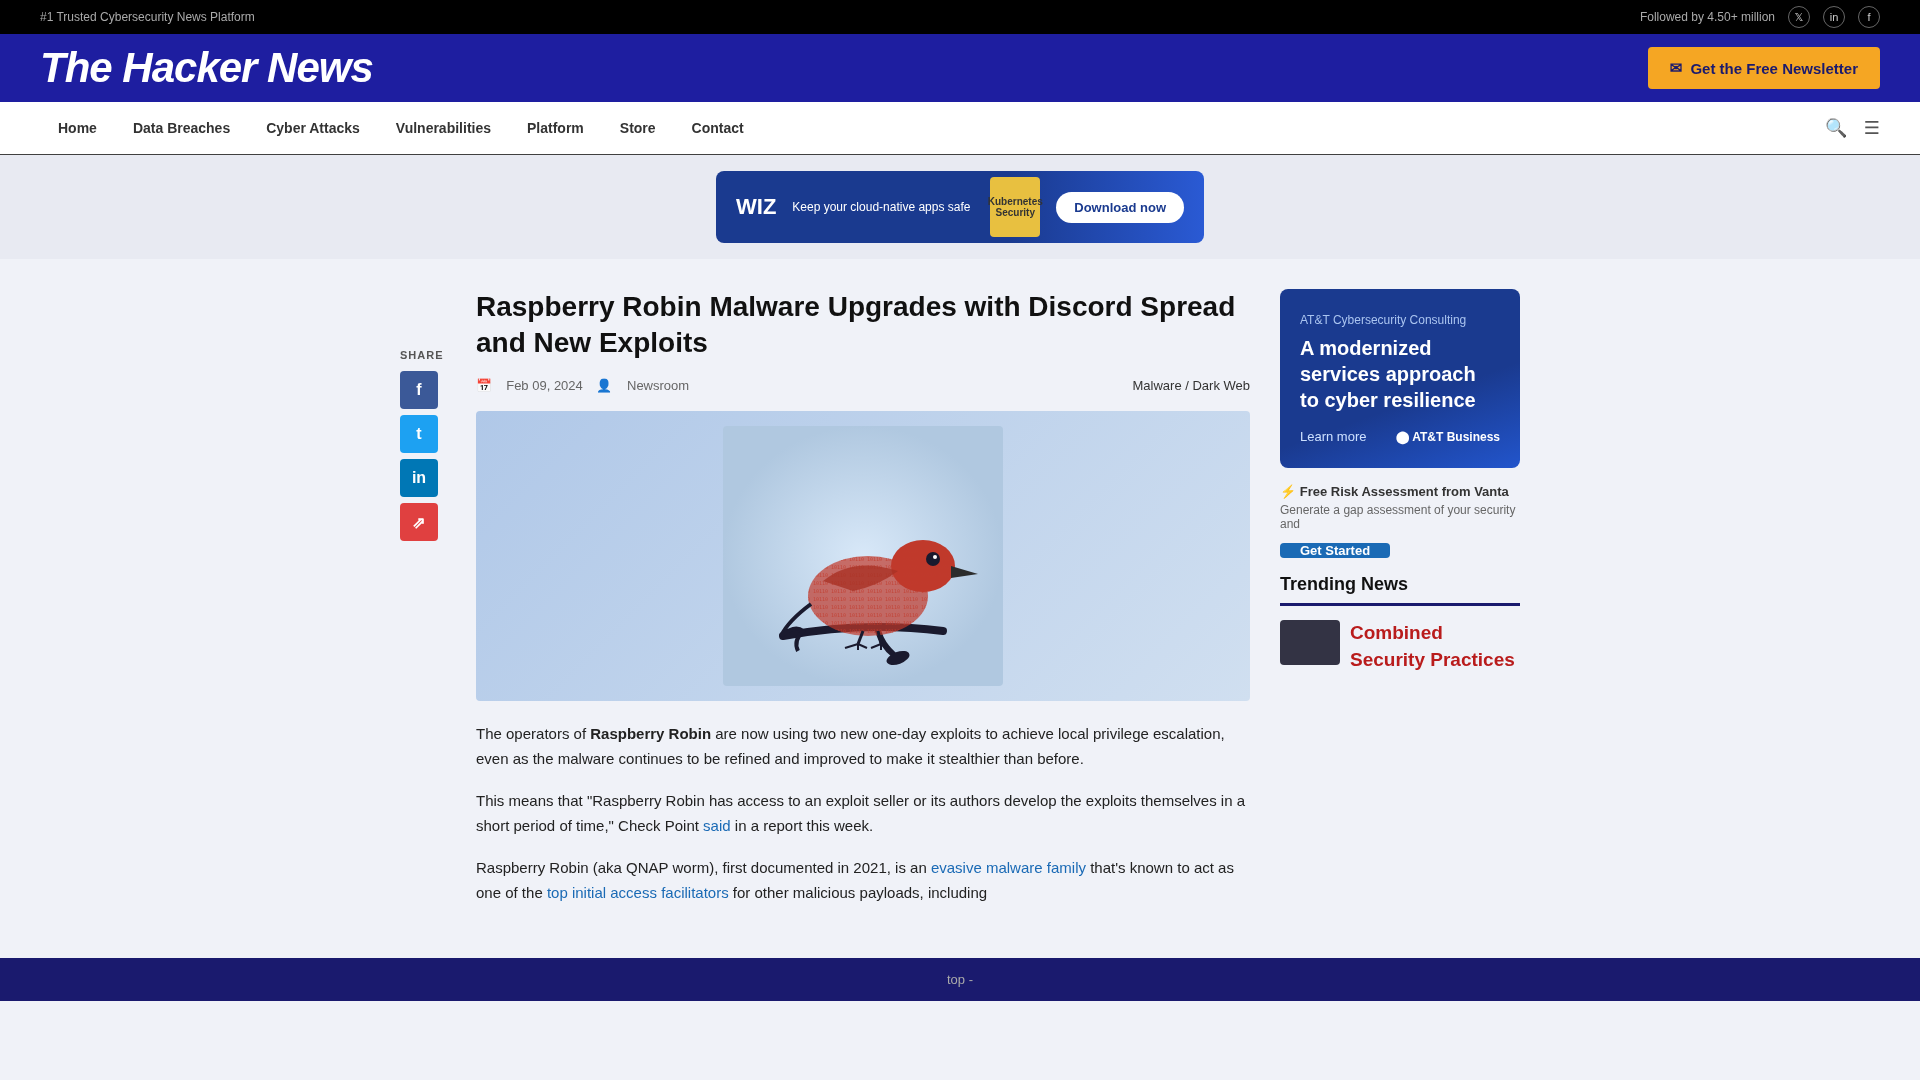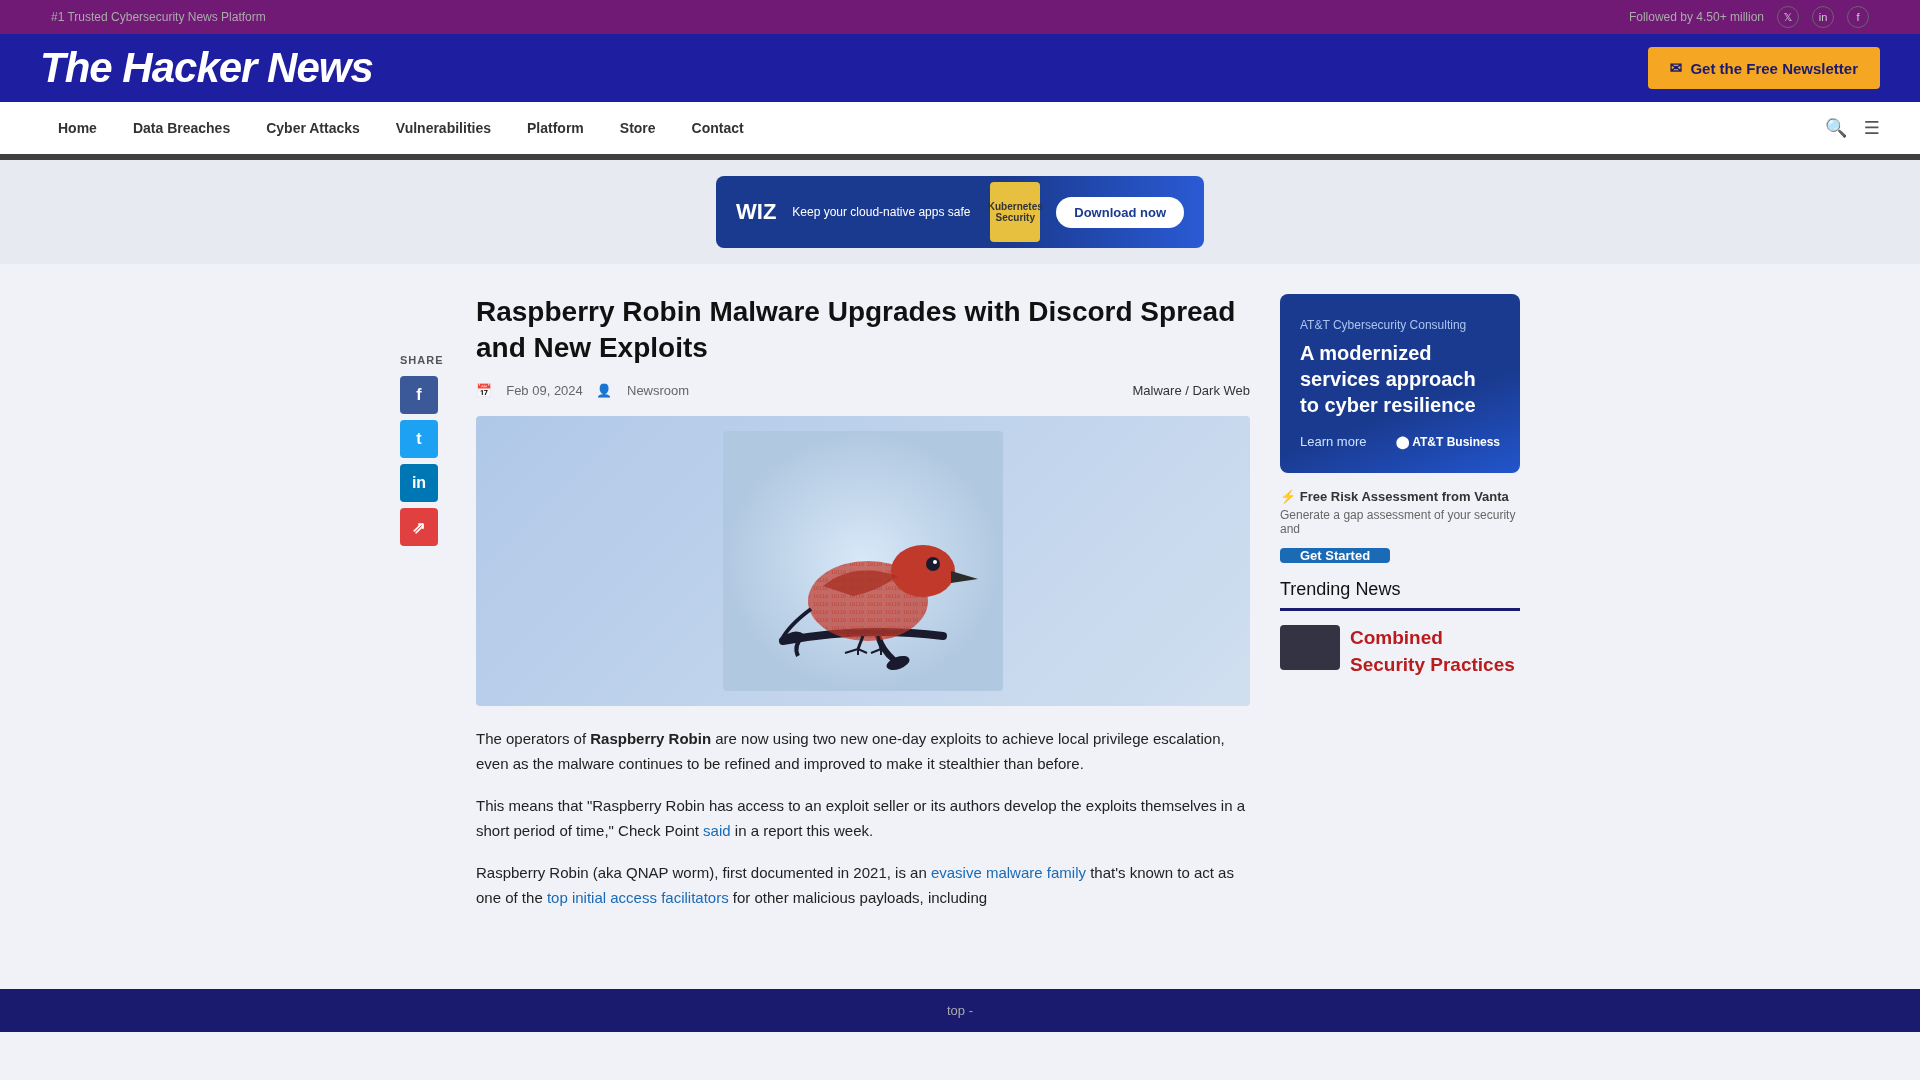--- a/index.html
+++ b/index.html
@@ -1,23 +1,23 @@
 <!DOCTYPE html>
 <html><head>
   <meta charset="utf-8">
   <style>
     * { margin: 0; padding: 0; box-sizing: border-box; }
     body { font-family: Arial, sans-serif; background: #f0f2f8; color: #333; font-size: 15px; }
 
     
     .top-bar {
-      background: #701a75;
+      background: #000000;
       color: #aaa;
       font-size: 12px;
-      padding: 6px 51px;
+      padding: 6px 40px;
       display: flex;
       justify-content: space-between;
       align-items: center;
     }
     .top-bar-right { display: flex; align-items: center; gap: 13px; }
     .social-icon {
       width: 22px; height: 22px;
       border: 1px solid #666;
       border-radius: 50%;
       display: flex; align-items: center; justify-content: center;
@@ -48,21 +48,21 @@
       font-weight: bold;
       cursor: pointer;
       display: flex;
       align-items: center;
       gap: 8px;
     }
 
     
     .nav-bar {
       background: #fff;
-      border-bottom: 6px solid #404040;
+      border-bottom: 1px solid #404040;
       padding: 0 40px;
       display: flex;
       align-items: center;
       justify-content: space-between;
     }
     .nav-links { display: flex; gap: 0; }
     .nav-link {
       padding: 18px 18px;
       color: #333;
       font-size: 14px;
@@ -239,38 +239,38 @@
       color: #fff;
       border: none;
       padding: 0 20px;
       border-radius: 4px;
       font-size: 13px;
       cursor: pointer;
       font-weight: bold;
     }
 
     .trending-section {}
-    .trending-title { font-size: 18px; font-weight: normal; color: #111; margin-bottom: 8px; }
+    .trending-title { font-size: 18px; font-weight: bold; color: #111; margin-bottom: 8px; }
     .trending-bar { height: 3px; background: #1a1a6e; width: 100%; margin-bottom: 14px; }
     .trending-item { display: flex; gap: 10px; align-items: flex-start; margin-bottom: 14px; }
     .trending-thumb {
       width: 60px; height: 45px; border-radius: 4px;
       background: #555;
       flex-shrink: 0;
     }
     .trending-text { font-size: 19px; font-weight: 600; color: #b91c1c; line-height: 1.4; }
 
     
     .page-footer {
       background: #1a1a6e;
       color: #aaa;
       text-align: center;
       padding: 14px;
       font-size: 13px;
-      margin-top: 32px;
+      margin-top: 6px;
     }
   </style>
 </head>
 <body>
 
 <div class="top-bar">
   <span>#1 Trusted Cybersecurity News Platform</span>
   <div class="top-bar-right">
     <span>Followed by 4.50+ million</span>
     <div class="social-icon">𝕏</div>

